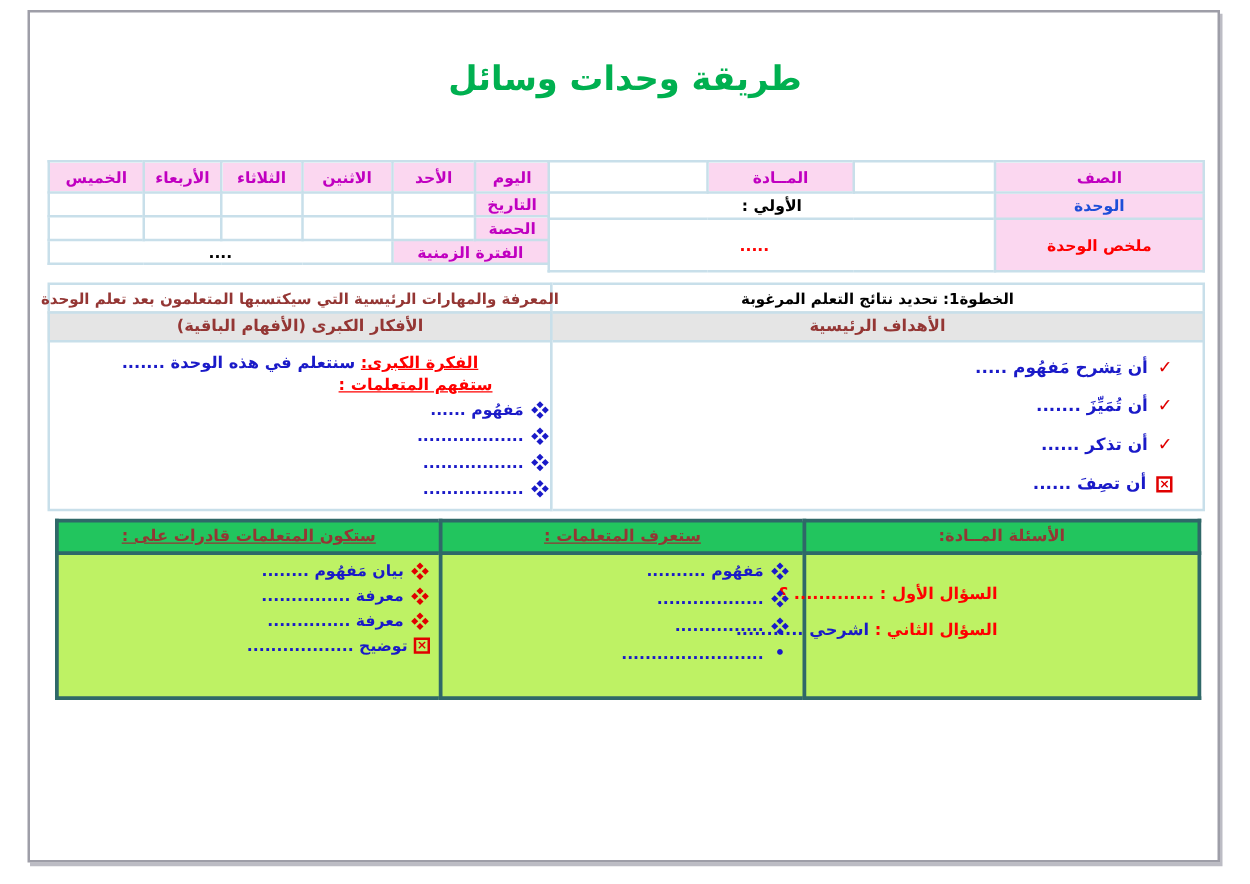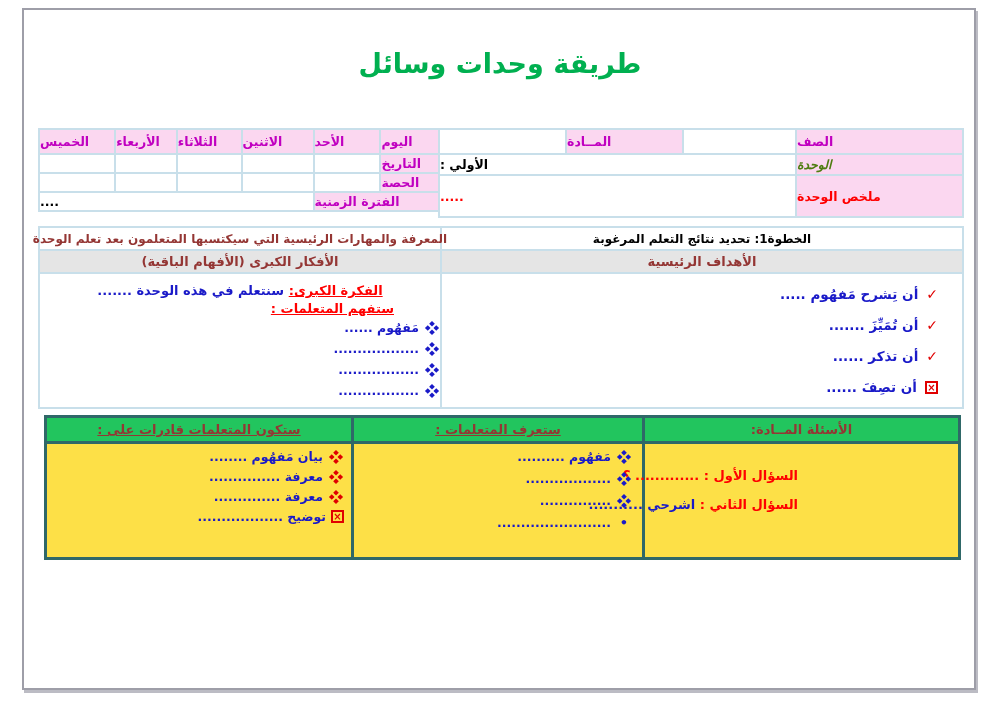--- a/index.html
+++ b/index.html
@@ -6,27 +6,27 @@
   html,body { width:1000px; height:707px; background:#fff;
     font-family:"DejaVu Sans", sans-serif; font-weight:bold; }
   .page { position:absolute; left:22px; top:8px; width:954px; height:682px;
     border:2px solid #9E9EA8; box-shadow:2px 3px 0 #BcBcC4, inset 0 0 0 1px #fff; background:#fff; }
   .title { position:absolute; top:48px; left:0; width:1000px; text-align:center;
     color:#00B050; font-size:27px; letter-spacing:1px; }
 
   
   .top { position:absolute; left:38px; top:128px; width:926px; display:flex; direction:rtl; align-items:flex-start; }
   table { border-collapse:collapse; table-layout:fixed; direction:rtl; }
-  .t td { border:2px solid #C8DFEA; text-align:left; vertical-align:middle;
+  .t td { border:2px solid #C8DFEA; text-align:center; vertical-align:middle;
     font-size:12.5px; overflow:hidden; white-space:nowrap; }
   .info { width:524px; }
   .sched { width:404px; margin-right:-2px; }
   .pink { background:#FBD7F0; }
   .mag { color:#C000C0; }
-  .dred { color:#4d7c0f;font-style:italic; }
+  .dred { color:#1d4ed8; }
   .red { color:#FF0000;text-align:center; }
   .blue { color:#1A1AC8; }
   .black { color:#000; }
   .u { text-decoration:underline; }
   .val { background:#fff; }
   .right-pad { text-align:right; padding-right:28px !important; }
 
   
   .band { position:absolute; left:38px; width:926px; display:flex; direction:rtl; }
   .band .c { border:2px solid #C8DFEA; height:25px; display:flex; align-items:center;
@@ -60,21 +60,21 @@
       linear-gradient(currentColor,currentColor),linear-gradient(currentColor,currentColor);
     background-size:4px 4px; background-position:0 0,6px 0,0 6px,6px 6px; background-repeat:no-repeat; }
   .dmd.rd { color:#E00000; }
   .dotb { color:#1A1AC8; font-size:13px; }
 
   
   .bottom { position:absolute; left:44px; top:415px; width:917px; }
   .bottom td { border:3px solid #2F6868; }
   .bottom .hd td { background:#22c55e; color:#943634; font-size:13px; text-align:center;
     height:26px; vertical-align:middle; white-space:nowrap; }
-  .bottom .bd td { background:#fde047; height:116px; vertical-align:top; }
+  .bottom .bd td { background:#bef264; height:116px; vertical-align:top; }
   .qcell { padding:24px 160px 0 0; direction:rtl; text-align:right; white-space:nowrap; }
   .qline { font-size:13px; color:#FF0000; margin-bottom:14px; }
   .kcell { padding:5px 10px 0 0; } .acell { padding:5px 7px 0 0; }
   .kcell .bitem { margin-bottom:7px; } .acell .bitem { margin-bottom:5px; font-size:12.5px; }
 </style>
 </head>
 <body>
 
 <div class="page"></div>
 <h1 class="title">طريقة وحدات وسائل</h1>

